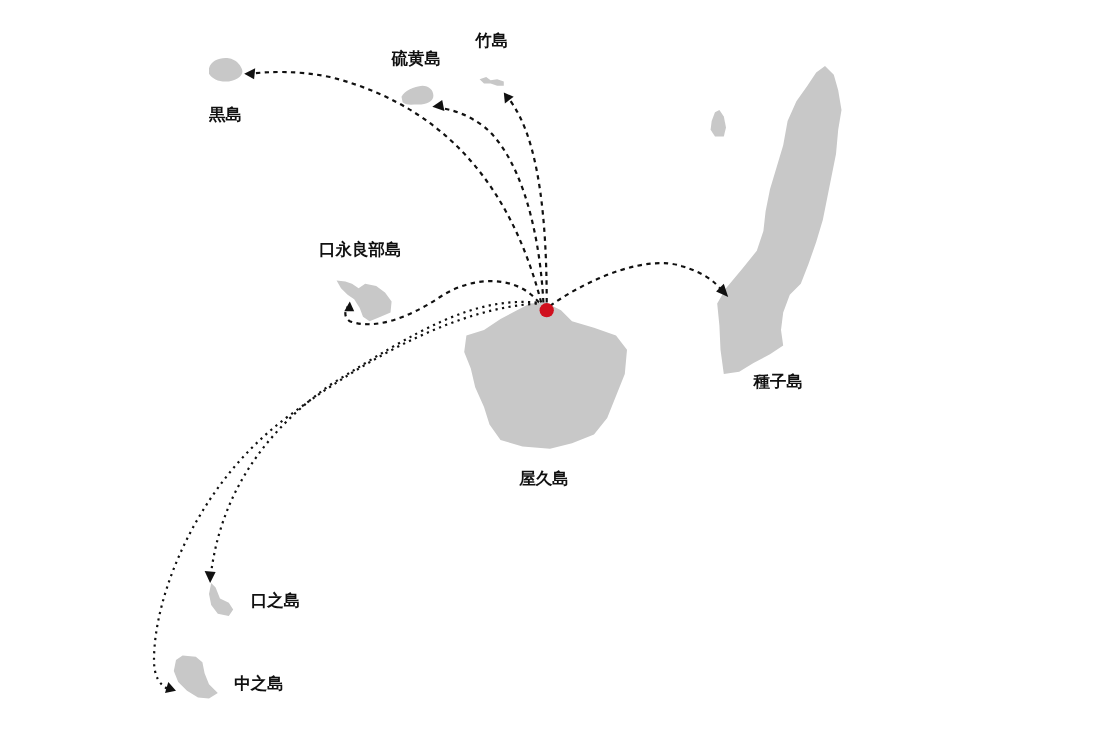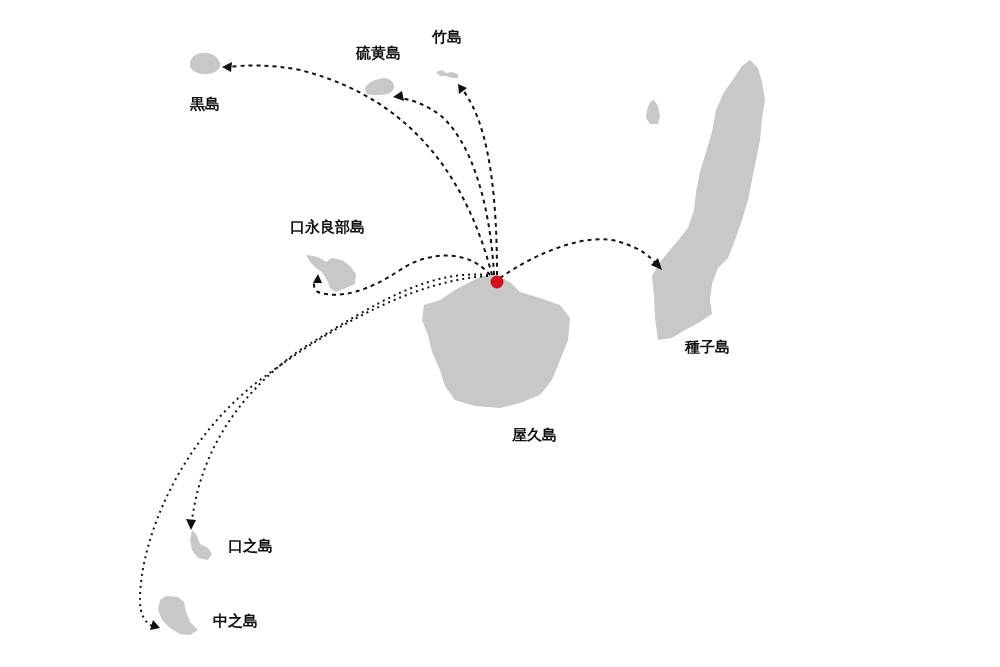--- a/index.html
+++ b/index.html
@@ -49,16 +49,16 @@
   <path class="route dotted" d="M488,276 C420,280 340,320 260,380 C180,440 140,540 140,600 C140,615 145,622 152,626"></path>
   <polygon class="arrow" points="160,628 150,630 153,620"></polygon>
 
   <circle cx="497" cy="282" r="6.5" fill="#d0101e"></circle>
 </svg>
 
 <div class="label" style="left:190px; top:97px;">黒島</div>
 <div class="label" style="left:356px; top:46px;">硫黄島</div>
 <div class="label" style="left:432px; top:30px;">竹島</div>
 <div class="label" style="left:290px; top:220px;">口永良部島</div>
-<div class="label" style="left:472px; top:428px;margin-left:40px;">屋久島</div>
+<div class="label" style="left:472px; top:428px;">屋久島</div>
 <div class="label" style="left:685px; top:340px;">種子島</div>
 <div class="label" style="left:228px; top:539px;">口之島</div>
 <div class="label" style="left:213px; top:614px;text-align:right;">中之島</div>
 
 </body></html>

